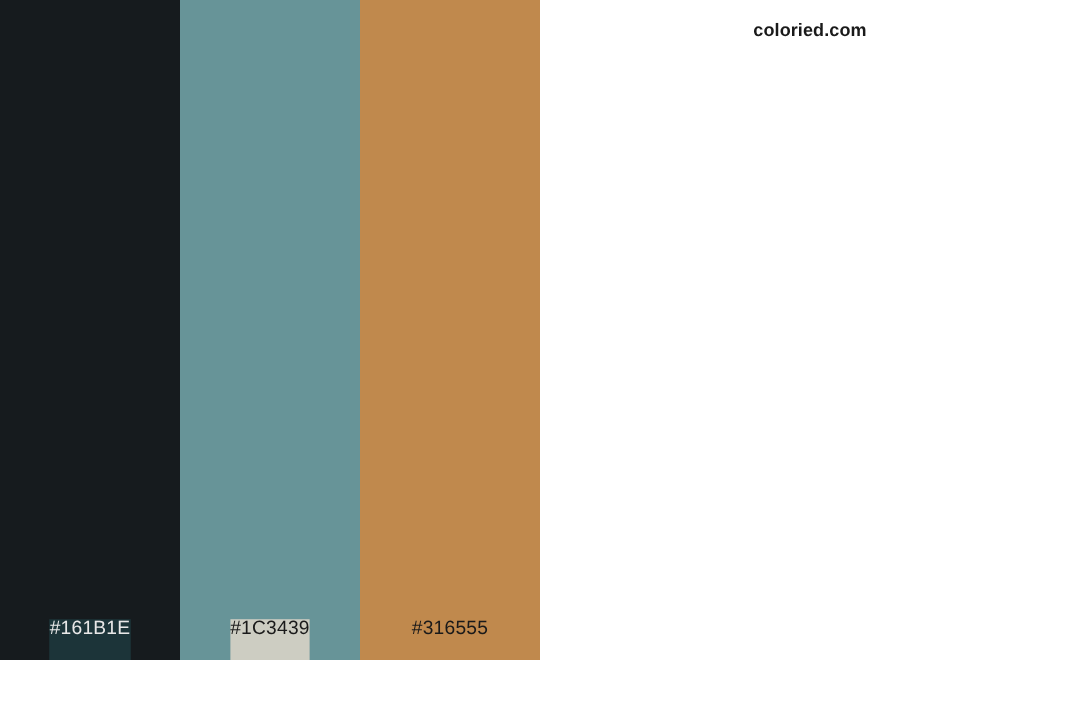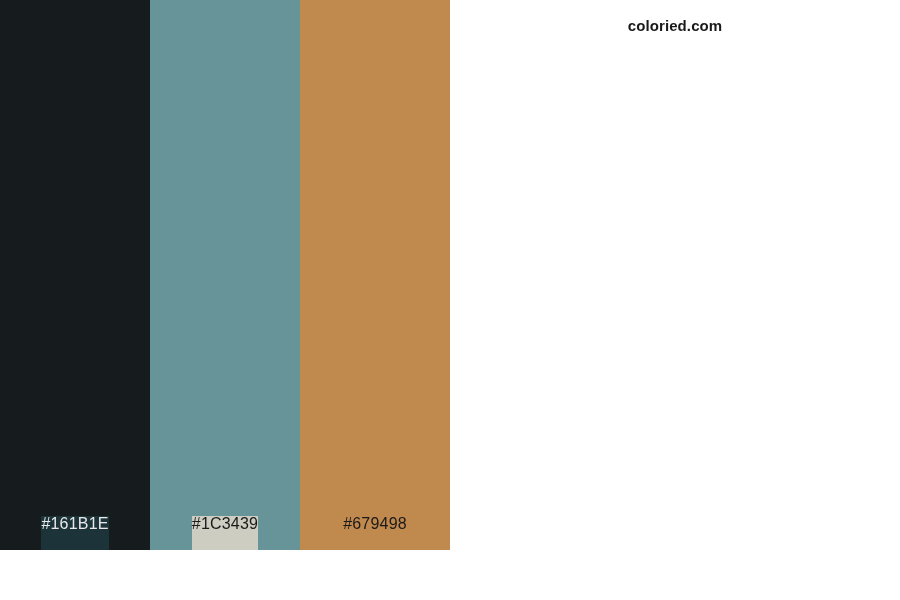--- a/index.html
+++ b/index.html
@@ -71,21 +71,21 @@
 
     <div class="swatch" style="background-color: rgb(22, 27, 30);">
       <span class="swatch-label" style="color: rgb(232, 232, 232); background-color: rgb(28, 52, 57);">#161B1E</span>
     </div>
 
     <div class="swatch" style="background-color: rgb(103, 148, 152);">
       <span class="swatch-label" style="color: rgb(26, 26, 26); background-color: rgb(205, 205, 194);">#1C3439</span>
     </div>
 
     <div class="swatch" style="background-color: rgb(192, 137, 77);">
-      <span class="swatch-label" style="color: rgb(26, 26, 26);">#679498</span>
+      <span class="swatch-label" style="color: rgb(26, 26, 26);">#316555</span>
     </div>
 
 
 
   </div>
 
   <div class="footer">
     <span class="footer-watermark">coloried.com</span>
   </div>
 

